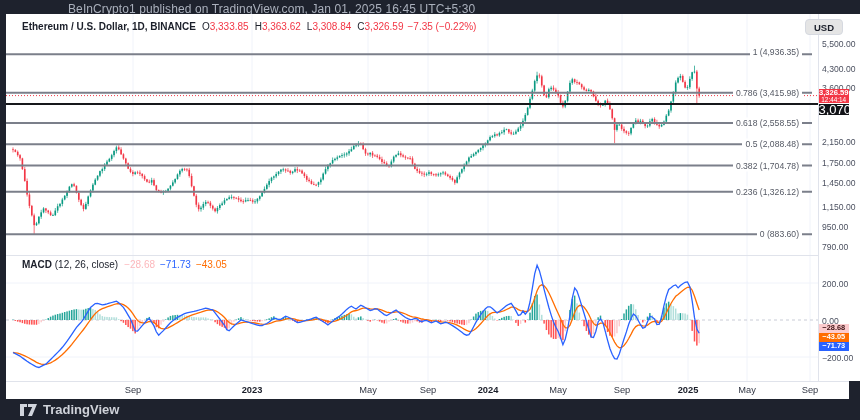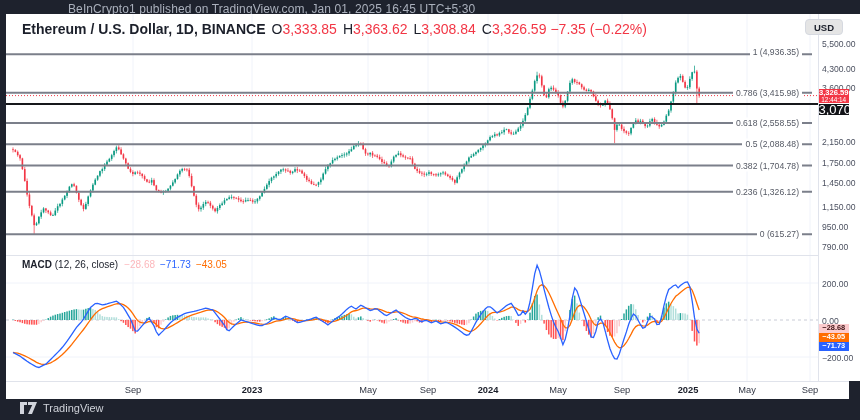--- a/index.html
+++ b/index.html
@@ -1,21 +1,21 @@
 <!DOCTYPE html>
 <html><head>
 <meta charset="utf-8">
 <style>
   html,body{margin:0;padding:0;background:#1e222d;width:860px;height:420px;overflow:hidden;
     font-family:"Liberation Sans","DejaVu Sans",sans-serif;-webkit-font-smoothing:antialiased;}
   #stage{position:relative;width:860px;height:420px;background:#1e222d;}
   .attribution{position:absolute;left:20px;top:2px;font-size:12px;color:#aab0bc;letter-spacing:.1px;padding-left:48px;}
   #card{position:absolute;left:6px;top:14px;width:843px;height:384px;background:#ffffff;}
   #chart-svg{position:absolute;left:0;top:0;}
-  .sym-header{position:absolute;left:16px;top:7px;font-size:14px;color:#1b1f2a;white-space:nowrap;text-align:center;}
+  .sym-header{position:absolute;left:16px;top:7px;font-size:10px;color:#1b1f2a;white-space:nowrap;text-align:center;}
   .sym-header b{font-weight:bold;}
   .ohlc{color:#1b1f2a;margin-left:6px;}
   .ohlc .v{color:#f23645;}
   .chg{color:#f23645;margin-left:4px;}
   .macd-header{position:absolute;left:16px;top:245px;font-size:10px;color:#1b1f2a;white-space:nowrap;}
   .macd-header .hist-v{color:#fcb8bc;margin-left:6px;}
   .macd-header .macd-v{color:#2962ff;margin-left:5px;}
   .macd-header .sig-v{color:#ff6d00;margin-left:5px;}
   #price-axis{position:absolute;left:812px;top:0;width:31px;height:367px;border-left:1px solid #e0e3eb;background:#fff;padding-left:36px;}
   .ax-label{position:absolute;left:3px;font-size:8.6px;color:#4c5160;white-space:nowrap;}
@@ -29,21 +29,21 @@
     background:#e5e5e5;font-size:9.5px;font-weight:bold;color:#1b1f2a;text-align:center;line-height:16px;box-sizing:border-box;}
   .badge{position:absolute;left:812.5px;width:30.5px;text-align:center;box-sizing:border-box;}
   .badge-price{top:75px;height:14px;background:#f23645;color:#fff;}
   .badge-price .l1{font-size:7.6px;line-height:8px;font-weight:bold;}
   .badge-price .l2{font-size:6.4px;line-height:6px;}
   .badge-line{top:89.5px;height:11px;background:#121318;color:#fff;font-size:13px;line-height:11px;}
   .badge-hist{top:310px;height:8.5px;background:#fccbcd;color:#3c1013;font-size:7.4px;line-height:8.5px;font-weight:bold;}
   .badge-sig{top:319px;height:8.5px;background:#ff6d00;color:#fff;font-size:7.4px;line-height:8.5px;font-weight:bold;}
   .badge-macd{top:328px;height:8.5px;background:#2962ff;color:#fff;font-size:7.4px;line-height:8.5px;font-weight:bold;}
   .brandbar{position:absolute;left:20px;top:402px;display:flex;align-items:center;gap:6px;}
-  .brand-text{font-size:11px;color:#cfd2d9;font-weight:400;}
+  .brand-text{font-size:13px;color:#cfd2d9;font-weight:700;}
 </style>
 </head>
 <body>
 
 <div id="stage">
 
   <div class="attribution">BeInCrypto1 published on TradingView.com, Jan 01, 2025 16:45 UTC+5:30</div>
 
   <div id="card">
 
@@ -1015,21 +1015,21 @@
         <div class="t-label bold" style="left: 682px;">2025</div>
         <div class="t-label" style="left: 741px;">May</div>
         <div class="t-label" style="left: 804px;">Sep</div>
       </div>
   <div class="fib-label" style="top: 38px; right: 47px; margin-left: 48px;">1 (4,936.35)</div>
       <div class="fib-label" style="top: 78.8px; right: 47px;">0.786 (3,415.98)</div>
       <div class="fib-label" style="top: 109.1px; right: 47px;">0.618 (2,558.55)</div>
       <div class="fib-label" style="top: 130.3px; right: 47px; text-align: center;">0.5 (2,088.48)</div>
       <div class="fib-label" style="top: 151.5px; right: 47px;">0.382 (1,704.78)</div>
       <div class="fib-label" style="top: 177.8px; right: 47px;">0.236 (1,326.12)</div>
-      <div class="fib-label" style="top: 220.3px; right: 47px;">0 (615.27)</div>
+      <div class="fib-label" style="top: 220.3px; right: 47px;">0 (883.60)</div>
     </div>
 
   <div class="brandbar">
     <svg width="17" height="12" viewBox="0 0 17 12">
       <path fill="#d1d4dc" d="M0 0 h7 v3 h-3 v9 h-4 z"></path>
       <path fill="#d1d4dc" d="M8 0 h9 l-5 12 h-4 l4.2 -9 h-4.2 z"></path>
     </svg>
     <span class="brand-text">TradingView</span>
   </div>
 </div>

